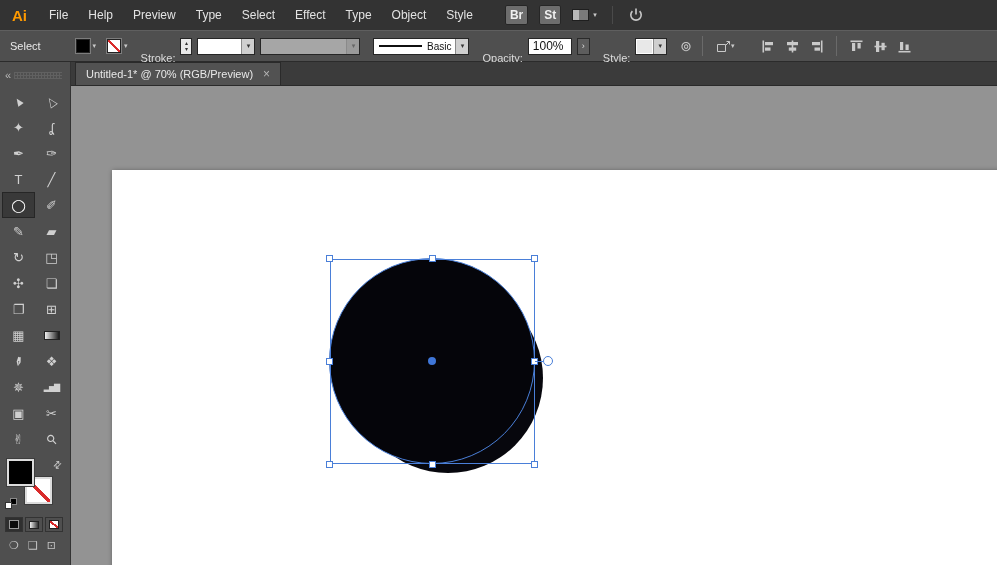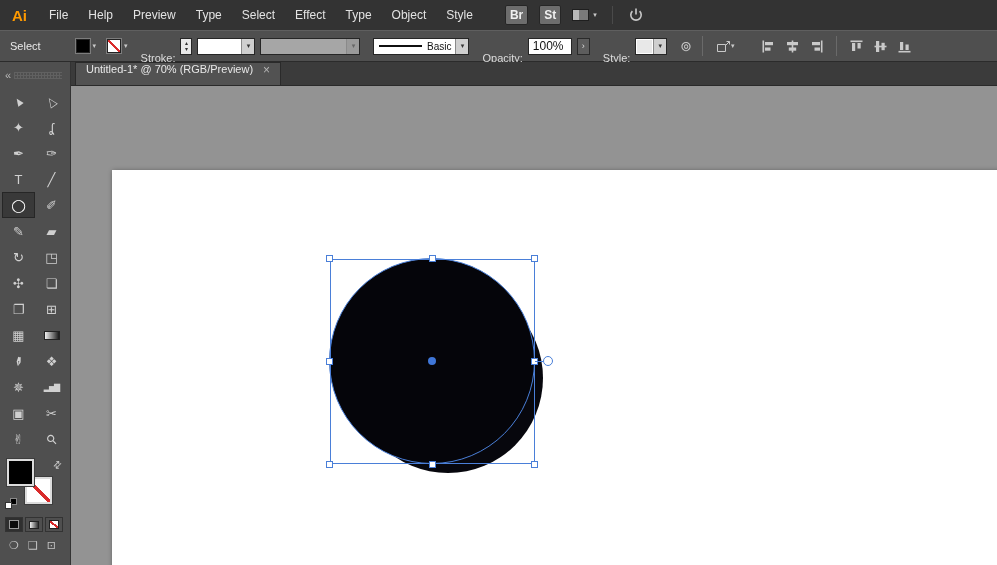--- a/index.html
+++ b/index.html
@@ -89,21 +89,21 @@
   .mc.black{ background:#0a0a0a; border:1px solid #999; }
   .mc.grad{ background:linear-gradient(90deg,#eee,#333); border:1px solid #222; height:8px; }
   .mc.none{ background:#fff; border:1px solid #222; position:relative; overflow:hidden; }
   .mc.none::after{ content:""; position:absolute; inset:0;
     background:linear-gradient(to top right, transparent 40%, #d92b2b 40%, #d92b2b 60%, transparent 60%); }
   .draw-row{ display:flex; gap:9px; padding:4px 9px; color:#c5c5c5; font-size:11px; }
   
   .canvas-col{ flex:1; display:flex; flex-direction:column; min-width:0; }
   .tabbar{ height:24px; background:#3b3b3b; border-bottom:1px solid #2a2a2a; display:flex; align-items:stretch; flex:0 0 auto; }
   .tab{ margin-left:4px; background:#525252; border:1px solid #2a2a2a; border-bottom:none;
-    display:flex; align-items:flex-start; gap:10px; padding:0 10px; font-size:11px; color:#e8e8e8; }
+    display:flex; align-items:center; gap:10px; padding:0 10px; font-size:11px; color:#e8e8e8; }
   .tab-close{ color:#b5b5b5; font-size:12px; }
   .canvas{ flex:1; position:relative; background:#939393; overflow:hidden; }
   .artboard{ position:absolute; left:41px; top:84px; width:900px; height:430px; background:#fff;
     box-shadow:1px 1px 5px rgba(0,0,0,.45); }
   .shape-shadow{ position:absolute; left:282px; top:197px; width:190px; height:190px; border-radius:50%; background:#07070d; }
   .shape-main{ position:absolute; left:258px; top:172px; width:206px; height:206px; border-radius:50%;
     background:#05050a; border:1px solid #4a7fd8; }
   .bbox{ position:absolute; left:259px; top:173px; width:205px; height:205px; border:1px solid #4a7fd8; }
   .handle{ position:absolute; width:7px; height:7px; background:#fff; border:1px solid #4a7fd8; }
   .h-tl{left:255px;top:169px;} .h-tm{left:358px;top:169px;} .h-tr{left:460px;top:169px;}

